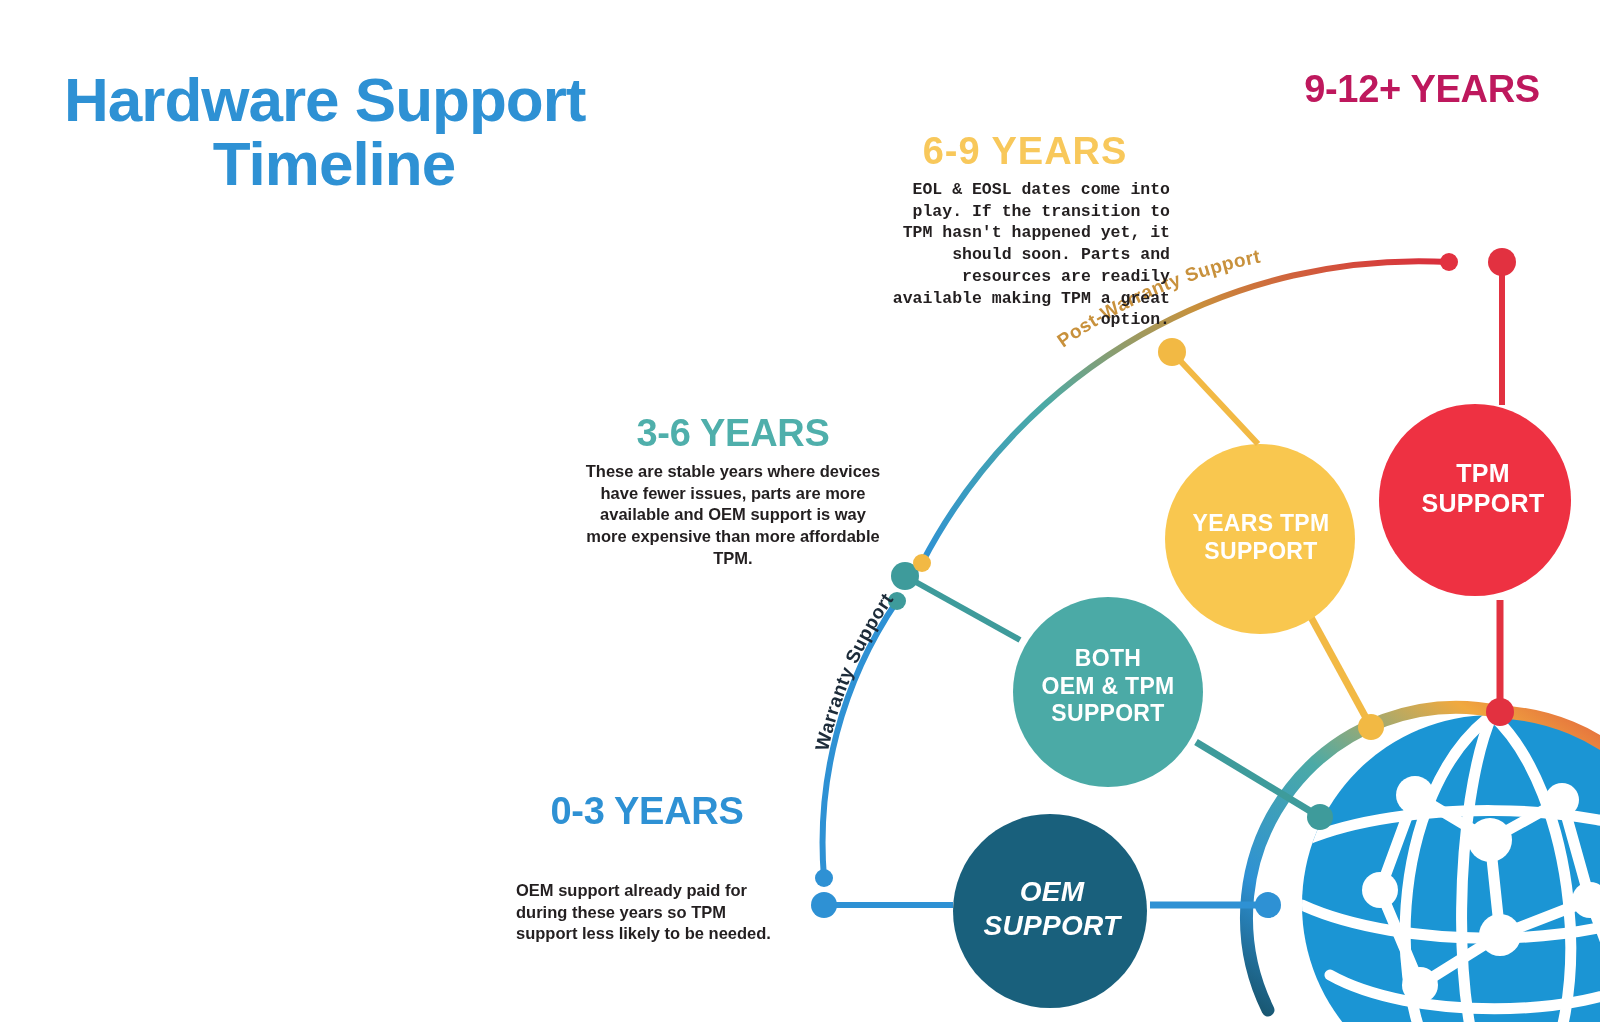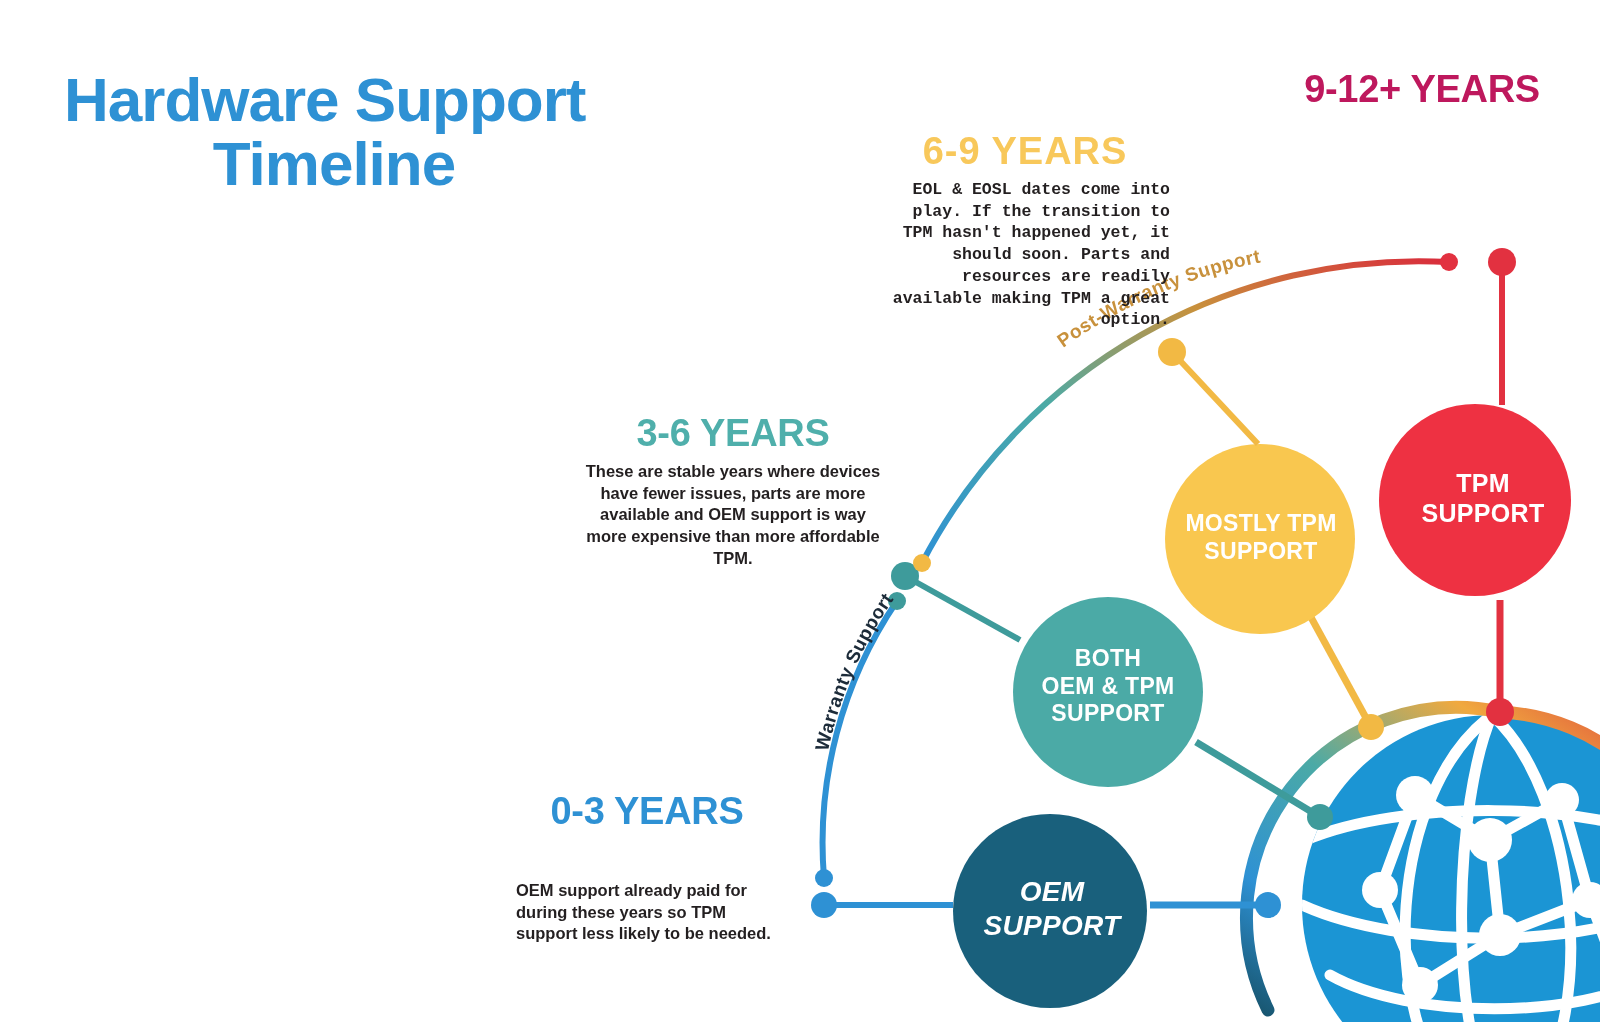--- a/index.html
+++ b/index.html
@@ -38,21 +38,21 @@
 
   
   #gfx{position:absolute;left:0;top:0;width:1600px;height:1022px;}
 
   
   .node-lbl{position:absolute;color:#fff;font-weight:bold;text-align:center;
             line-height:1.2;letter-spacing:0.3px;pointer-events:none;}
   #lbl-oem{left:952px;top:875px;width:200px;font-size:28px;font-style:italic;}
   #lbl-both{left:1013px;top:645px;width:190px;font-size:23px;}
   #lbl-mostly{left:1163px;top:510px;width:196px;font-size:23px;}
-  #lbl-tpm{left:1398px;top:468px;width:170px;font-size:25px;}
+  #lbl-tpm{left:1398px;top:458px;width:170px;font-size:25px;}
 </style>
 </head>
 <body>
 
 <div id="stage">
 
   <div class="title">
     <span class="l1">Hardware Support</span>
     <span class="l2">Timeline</span>
   </div>
@@ -156,21 +156,21 @@
   <div class="node-lbl" id="lbl-oem">
     <div>OEM</div>
     <div>SUPPORT</div>
   </div>
   <div class="node-lbl" id="lbl-both">
     <div>BOTH</div>
     <div>OEM &amp; TPM</div>
     <div>SUPPORT</div>
   </div>
   <div class="node-lbl" id="lbl-mostly">
-    <div>MOSTLY TPM</div>
+    <div>YEARS TPM</div>
     <div>SUPPORT</div>
   </div>
   <div class="node-lbl" id="lbl-tpm">
     <div>TPM</div>
     <div>SUPPORT</div>
   </div>
 
   <div class="block" id="b03">
     <div class="blk-head">0-3 YEARS</div>
     <div class="blk-body">OEM support already paid for during these years so TPM support less likely to be needed.</div>

